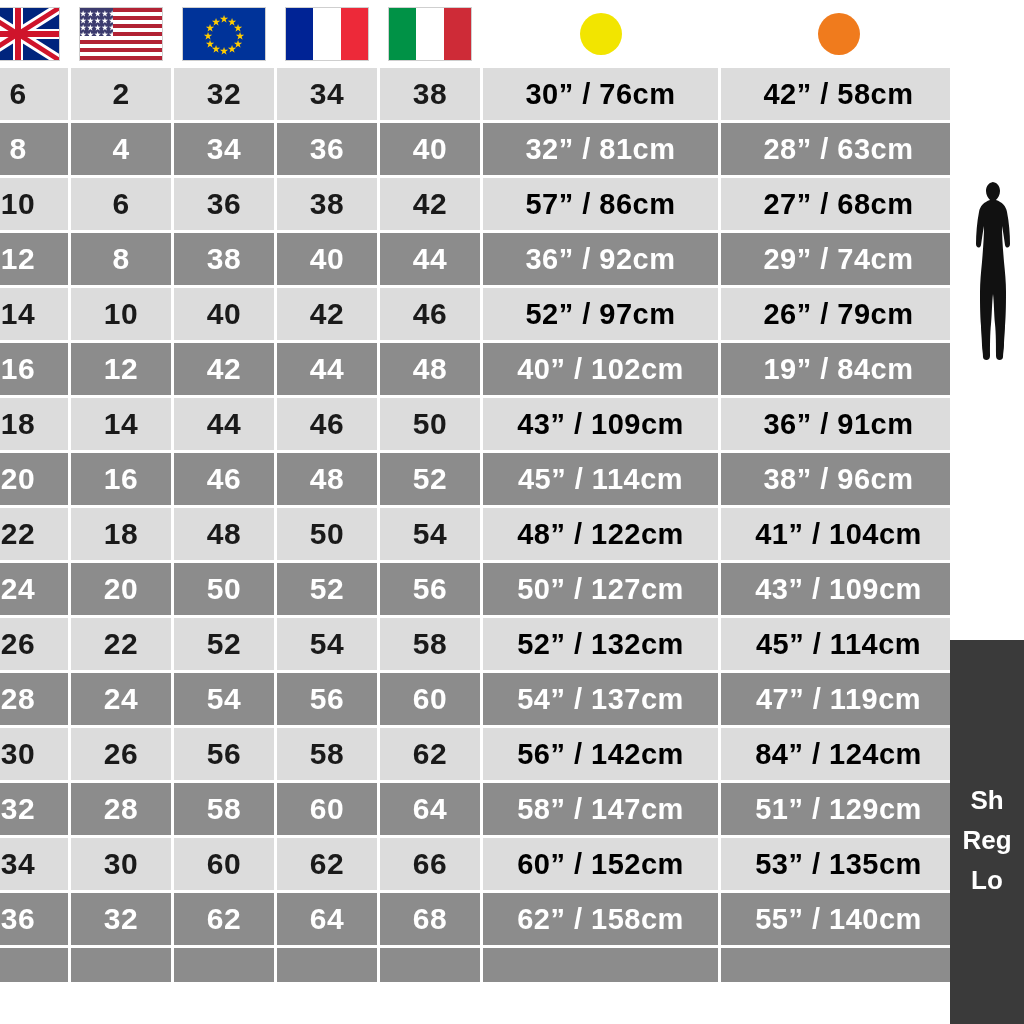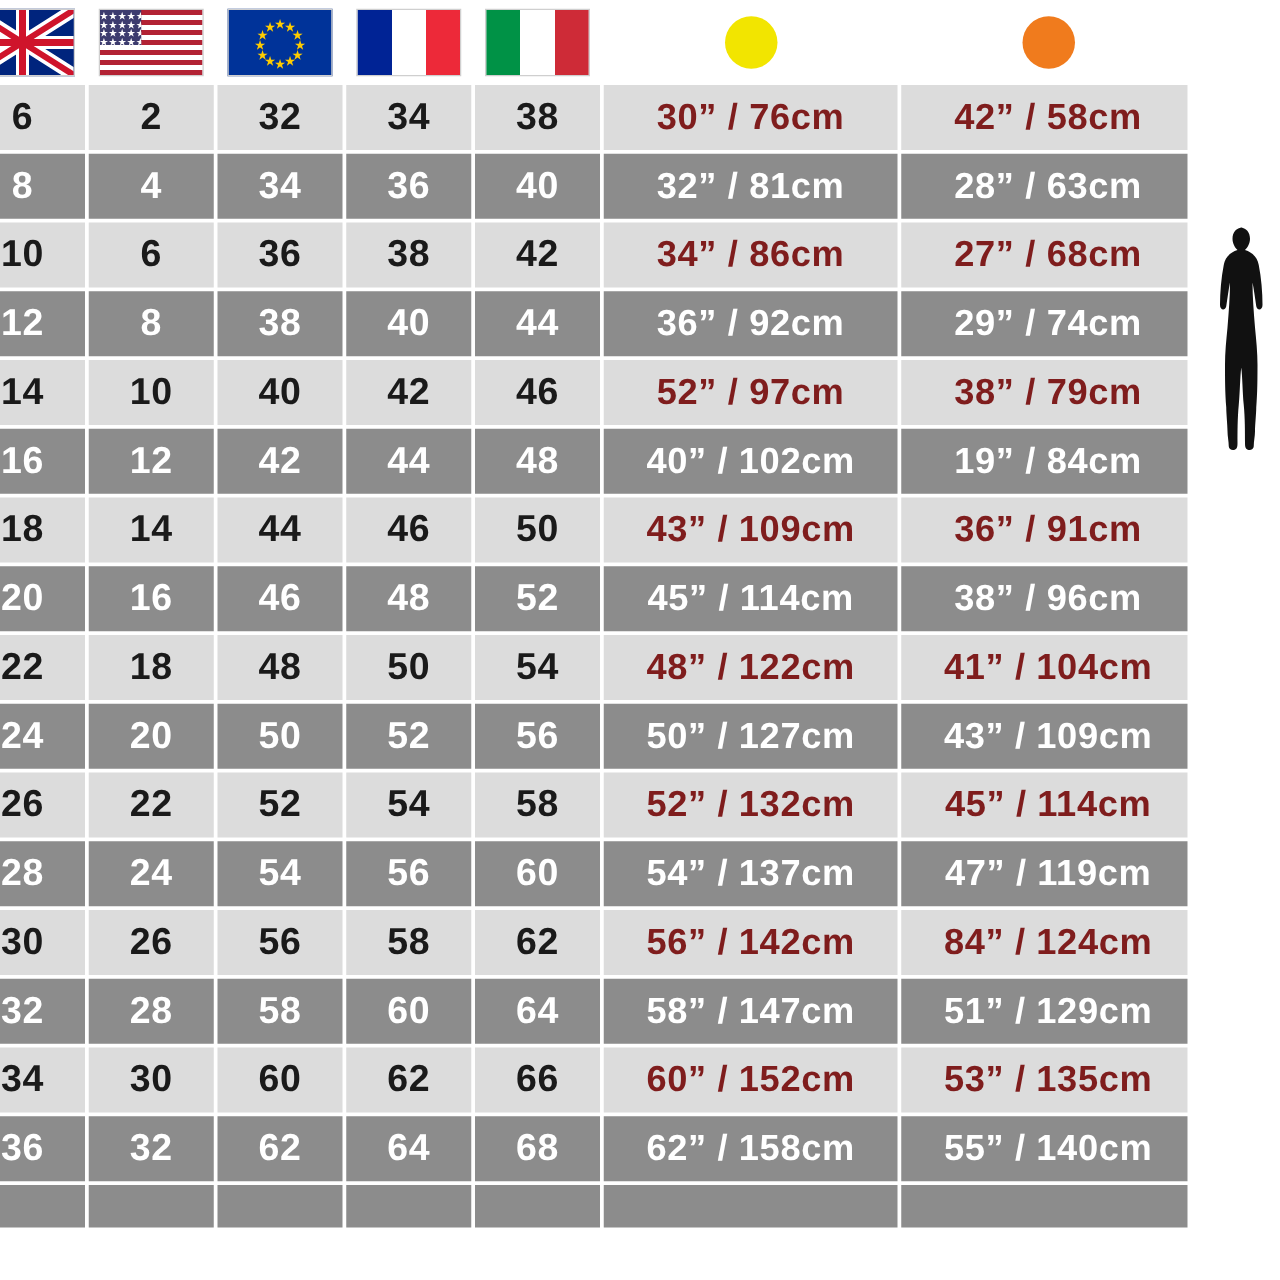--- a/index.html
+++ b/index.html
@@ -168,21 +168,21 @@
     height: 52px;
     color: #ffffff;
     background: #8c8c8c;
   }
   td.cell.meas {
     font-size: 29px;
   }
 
   
   tr.r-light td.cell { background: #dcdcdc; color: #1a1a1a; }
-  tr.r-light td.cell.meas { background: #dcdcdc; color: #7f1d1d; }
+  tr.r-light td.cell.meas { background: #dcdcdc; color: #000000; }
   tr.r-dark  td.cell { background: #8c8c8c; color: #ffffff; }
   tr.r-dark  td.cell.meas { background: #8c8c8c; color: #ffffff; }
 
   
   tr.tail td {
     height: 34px;
     background: #8c8c8c;
   }
 
   
@@ -309,40 +309,40 @@
             <td class="cell">40</td>
             <td class="cell meas">32” / 81cm</td>
             <td class="cell meas">28” / 63cm</td>
           </tr>
           <tr class="r-light">
             <td class="cell">10</td>
             <td class="cell">6</td>
             <td class="cell">36</td>
             <td class="cell">38</td>
             <td class="cell">42</td>
-            <td class="cell meas">34” / 86cm</td>
+            <td class="cell meas">57” / 86cm</td>
             <td class="cell meas">27” / 68cm</td>
           </tr>
           <tr class="r-dark">
             <td class="cell">12</td>
             <td class="cell">8</td>
             <td class="cell">38</td>
             <td class="cell">40</td>
             <td class="cell">44</td>
             <td class="cell meas">36” / 92cm</td>
             <td class="cell meas">29” / 74cm</td>
           </tr>
           <tr class="r-light">
             <td class="cell">14</td>
             <td class="cell">10</td>
             <td class="cell">40</td>
             <td class="cell">42</td>
             <td class="cell">46</td>
             <td class="cell meas">52” / 97cm</td>
-            <td class="cell meas">38” / 79cm</td>
+            <td class="cell meas">26” / 79cm</td>
           </tr>
           <tr class="r-dark">
             <td class="cell">16</td>
             <td class="cell">12</td>
             <td class="cell">42</td>
             <td class="cell">44</td>
             <td class="cell">48</td>
             <td class="cell meas">40” / 102cm</td>
             <td class="cell meas">19” / 84cm</td>
           </tr>
@@ -448,15 +448,20 @@
         </tbody>
     </table>
   </div>
 
   <div class="right-panel">
     <div class="figure-box">
       <svg class="silhouette" viewBox="0 0 48 230">
         <path fill="#111111" d="M22,2 c-5,0 -8,4 -8,9 c0,4 2,7 4,9 c-6,2 -10,6 -11,12 c-2,10 -3,22 -3,32 c0,4 4,5 5,1 c1,-7 2,-14 3,-19 c0,11 -1,24 -2,36 c-1,10 -2,20 -2,30 c0,9 0,22 1,34 c0,5 1,14 1,19 c0,4 1,8 1,12 c0,3 4,4 6,2 c1,-1 1,-3 1,-5 c0,-8 0,-20 1,-30 c1,-10 1,-22 2,-30 c1,8 1,20 2,30 c1,10 1,22 1,30 c0,2 0,4 1,5 c2,2 6,1 6,-2 c0,-4 1,-8 1,-12 c0,-5 1,-14 1,-19 c1,-12 1,-25 1,-34 c0,-10 -1,-20 -2,-30 c-1,-12 -2,-25 -2,-36 c1,5 2,12 3,19 c1,4 5,3 5,-1 c0,-10 -1,-22 -3,-32 c-1,-6 -5,-10 -11,-12 c2,-2 4,-5 4,-9 c0,-5 -3,-9 -8,-9 z"></path>
       </svg>
     </div>
+    <div class="length-box">
+      <div>Sh</div>
+      <div>Reg</div>
+      <div>Lo</div>
+    </div>
   </div>
 
 </div>
 
 </body></html>

